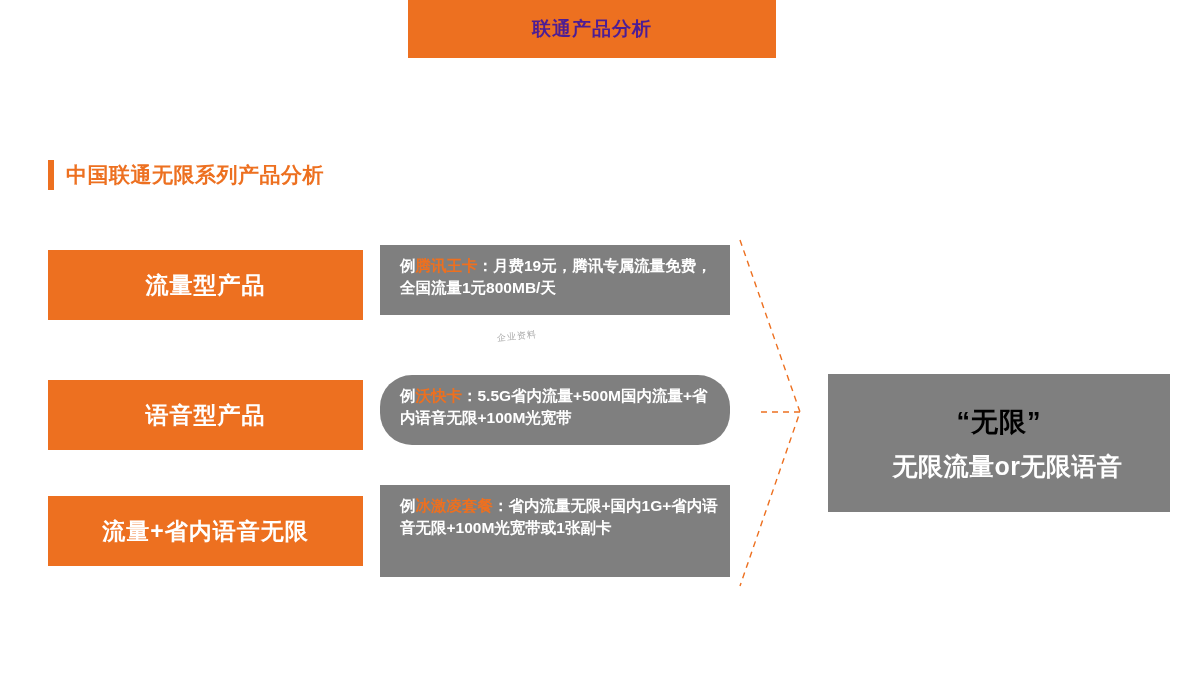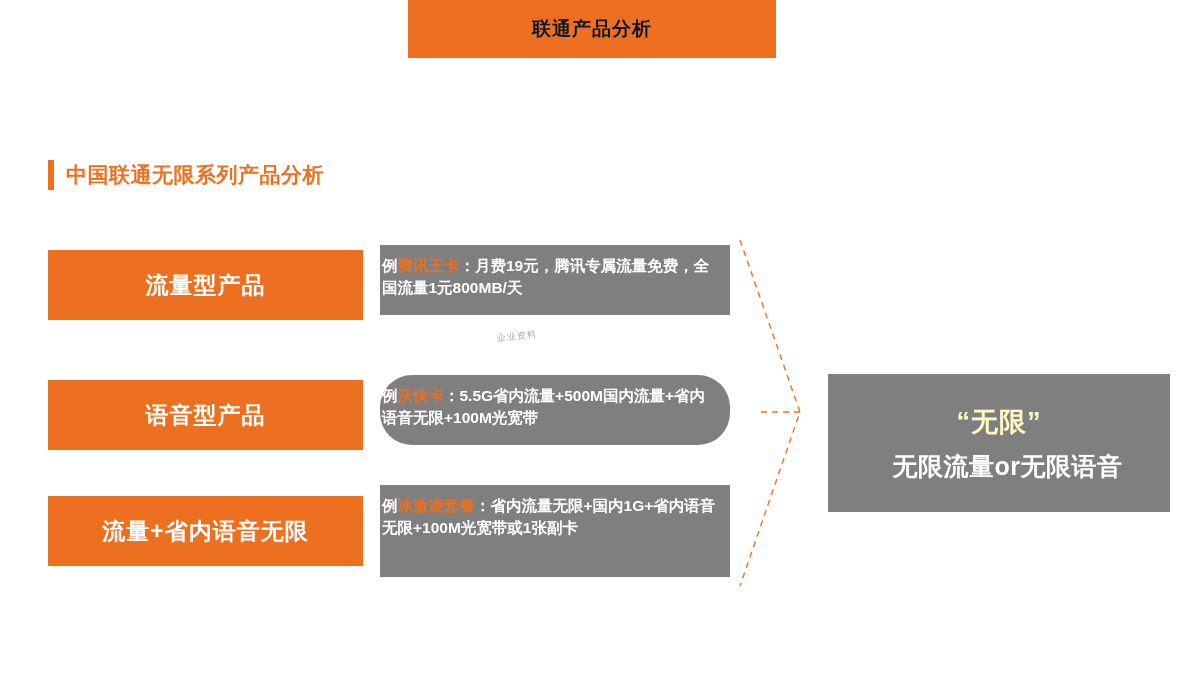--- a/index.html
+++ b/index.html
@@ -25,21 +25,21 @@
     left: 408px;
     top: 0;
     width: 368px;
     height: 58px;
     background: #ED7020;
     display: flex;
     align-items: center;
     justify-content: center;
   }
   .top-banner-text {
-    color: #0f172a;
+    color: #4c1d95;
     font-size: 19px;
     font-weight: bold;
     letter-spacing: 1px;
   }
   
   .section-heading {
     position: absolute;
     left: 48px;
     top: 160px;
     display: flex;
@@ -78,21 +78,21 @@
   
   .ex-box {
     position: absolute;
     left: 380px;
     width: 350px;
     background: #7F7F7F;
     color: #ffffff;
     font-size: 15.5px;
     font-weight: bold;
     line-height: 1.45;
-    padding: 10px 10px 10px 2px;
+    padding: 10px 10px 10px 20px;
     box-sizing: border-box;
   }
   .ex-box.e0 { top: 245px; height: 70px; }
   .ex-box.e1 { top: 375px; height: 70px; border-radius: 32px; }
   .ex-box.e2 { top: 485px; height: 92px; }
   .ex-hl {
     color: #ED7020;
   }
   
   .watermark {
@@ -136,21 +136,21 @@
     width: 342px;
     height: 138px;
     background: #7F7F7F;
     display: flex;
     flex-direction: column;
     align-items: center;
     justify-content: center;
     gap: 10px;
   }
   .result-quote {
-    color: #fef9c3;
+    color: #000000;
     font-size: 27px;
     font-weight: bold;
     letter-spacing: 1px;
   }
   .result-sub {
     color: #ffffff;
     font-size: 25px;
     font-weight: bold;
     letter-spacing: 0.5px;
     margin-left: 17px;

